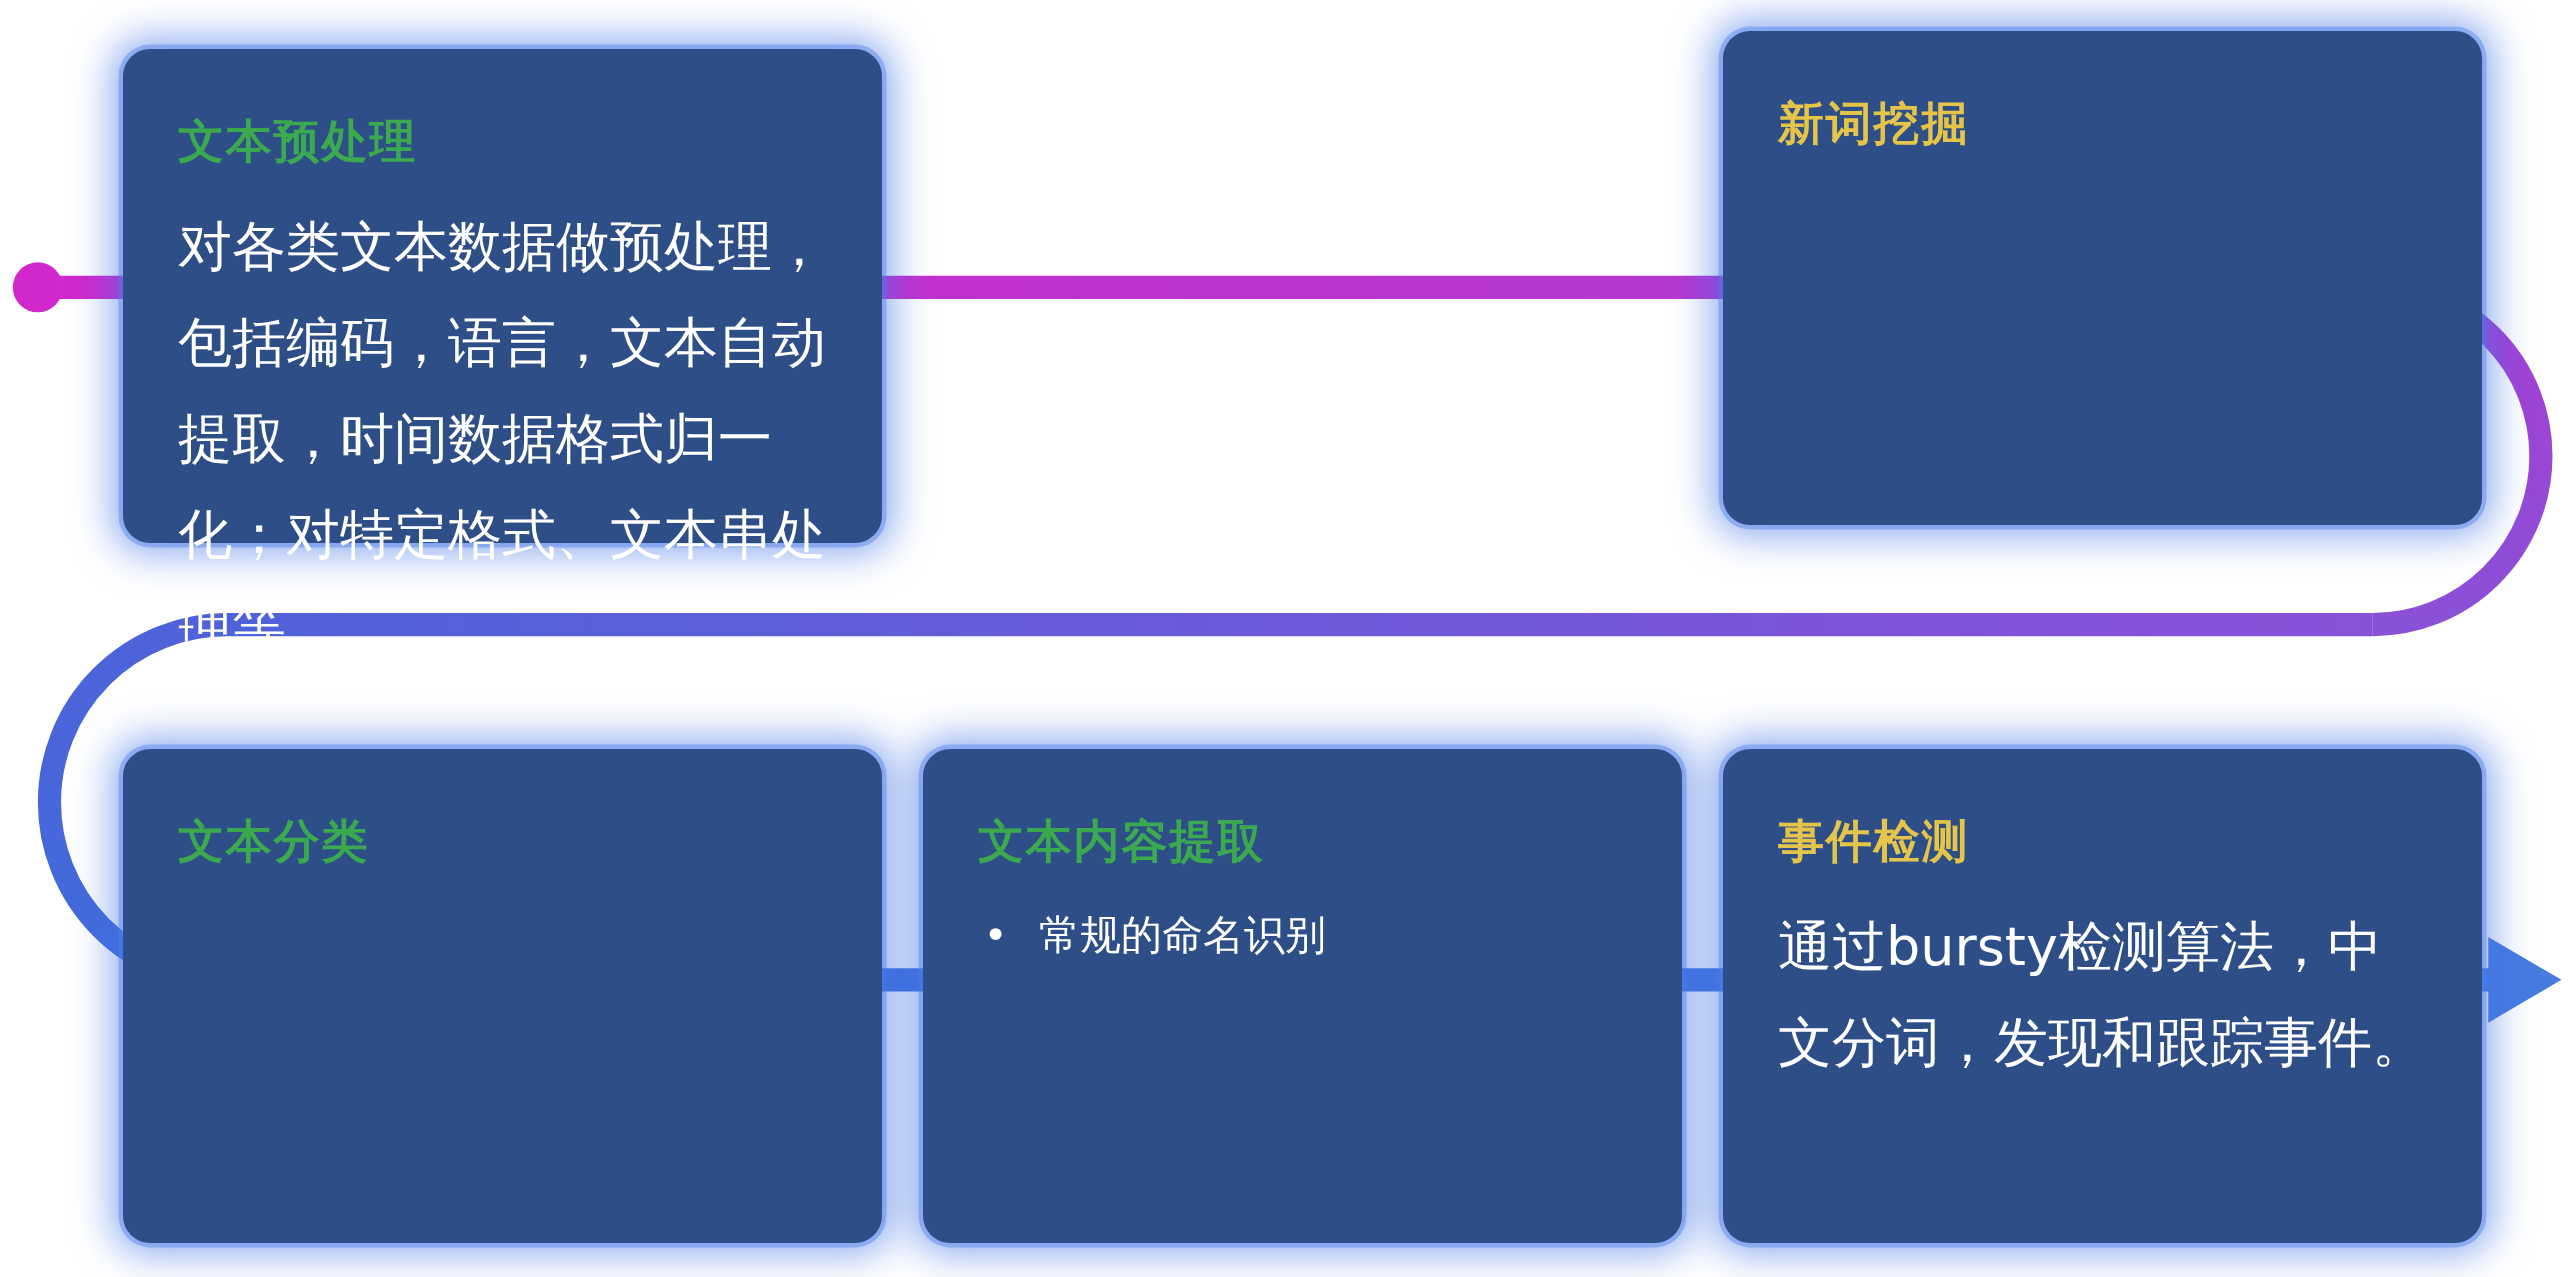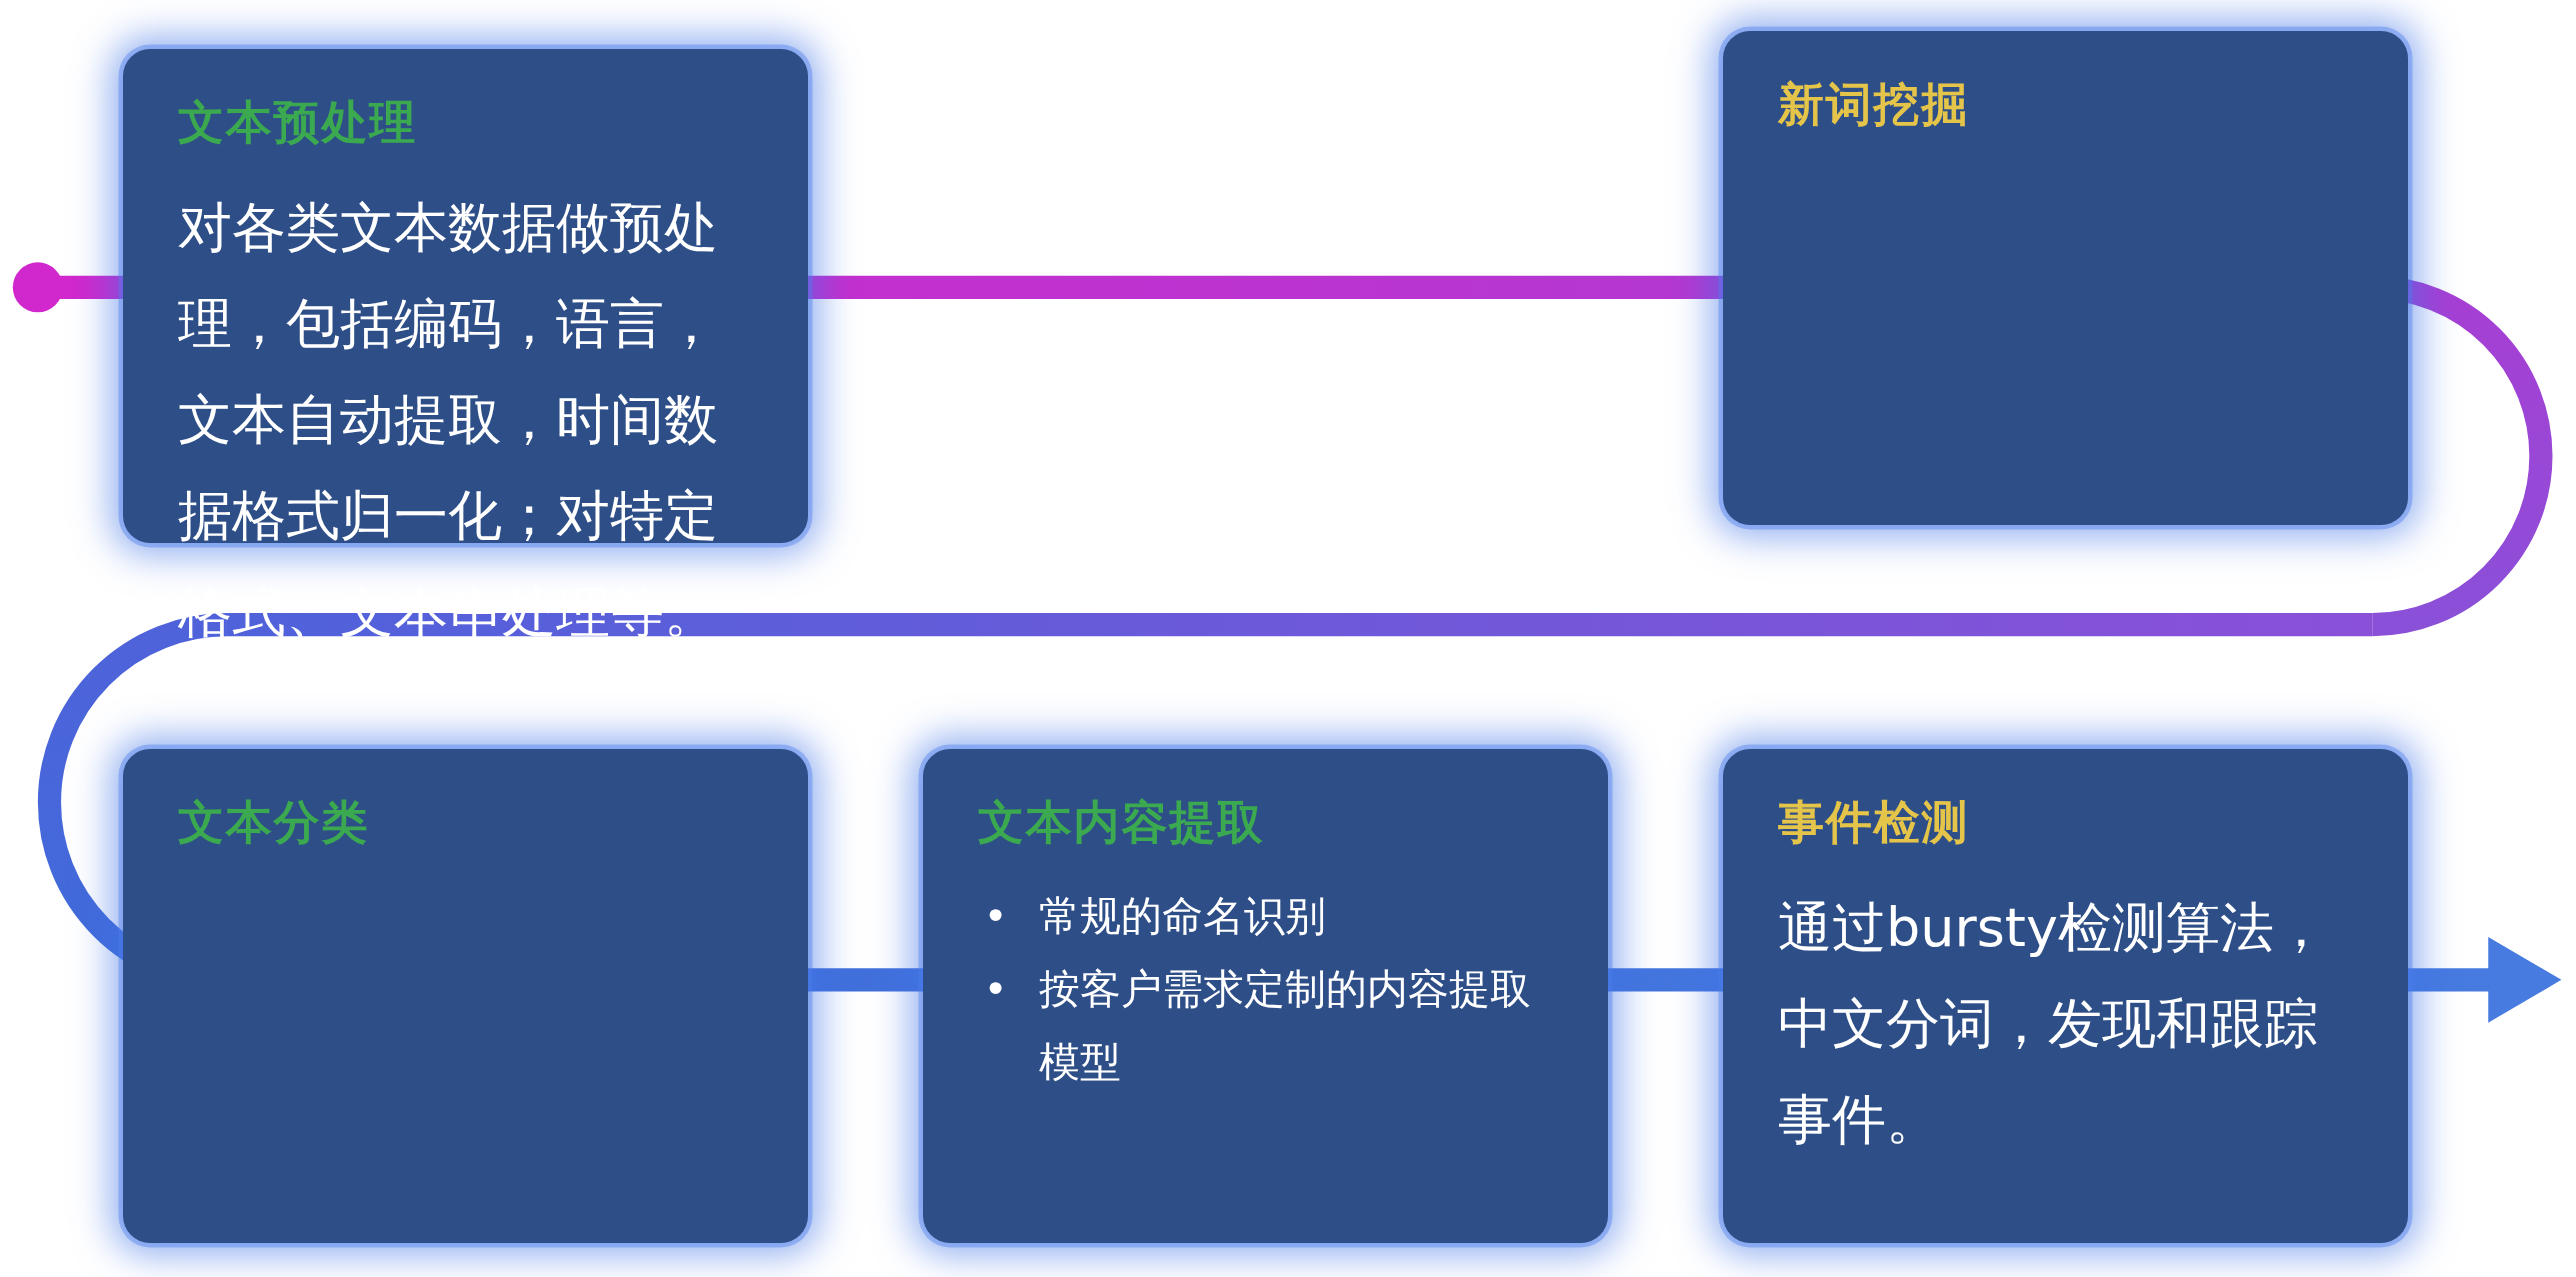--- a/index.html
+++ b/index.html
@@ -21,24 +21,24 @@
 
   .s-start { stop-color:var(--flow-start,#d128cd); }
   .s-p1    { stop-color:var(--flow-purple-1,#a83ed4); }
   .s-p2    { stop-color:var(--flow-purple-2,#8a50d8); }
   .s-b1    { stop-color:var(--flow-blue-1,#4f62da); }
   .s-b2    { stop-color:var(--flow-blue-2,#3f6cda); }
   .s-end   { stop-color:var(--flow-end,#477be0); }
 
   .card {
     position:absolute;
-    width:685px;
+    width:759px;
     height:494px;
     box-sizing:border-box;
-    padding:45px 55px;
+    padding:64px 55px;
     background:var(--card-bg,#2e4e87);
     border-radius:27px;
     box-shadow:
       0 0 0 4.5px rgba(77,127,235,0.42),
       0 0 36px 12.5px rgba(64,114,229,0.55);
   }
 
   .p1{left:123px;top:49px}  .p2{left:923px;top:49px}  .p3{left:1723px;top:31px}
   .p4{left:123px;top:749px} .p5{left:923px;top:749px} .p6{left:1723px;top:749px}
 
@@ -119,21 +119,20 @@
   </div>
 
   <div class="card p4">
     <h2 class="t-green">文本分类</h2>
   </div>
 
   <div class="card p5">
     <h2 class="t-green">文本内容提取</h2>
     <ul class="bullets">
       <li>常规的命名识别</li>
-      <li>按客户需求定制的内容提取模型</li>
     </ul>
   </div>
 
   <div class="card p6">
     <h2 class="t-yellow">事件检测</h2>
     <p class="body">通过bursty检测算法，中文分词，发现和跟踪事件。</p>
   </div>
 
 </div>
 

